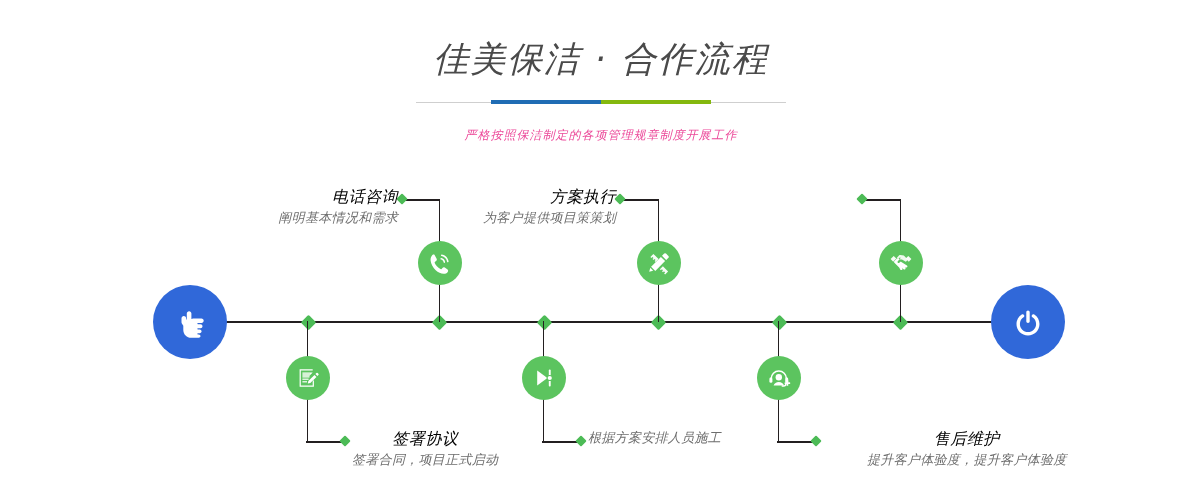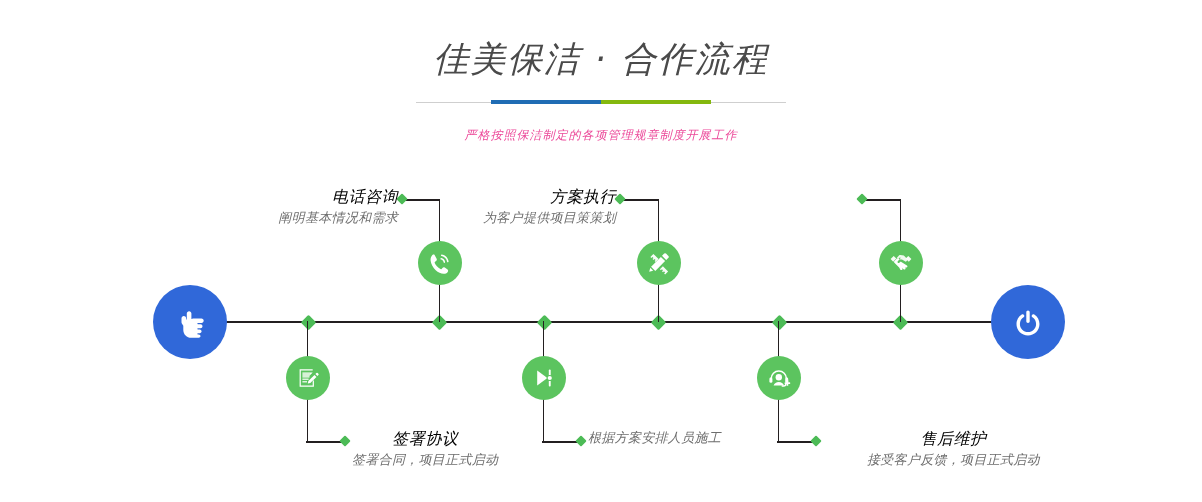--- a/index.html
+++ b/index.html
@@ -230,16 +230,16 @@
         <path d="M7.6 20.6a5.5 5.5 0 0 1 10.4 0z" fill="#ffffff"></path>
         <g fill="#ffffff">
           <rect x="18.6" y="17.2" width="5.6" height="1.7" rx=".5"></rect>
           <rect x="20.55" y="15.25" width="1.7" height="5.6" rx=".5"></rect>
         </g>
       </svg>
     </span>
   </div>
   <div class="lbl bottom" style="left:823px;top:428px;margin-left:44px;">
     <div class="t">售后维护</div>
-    <div class="d">接受客户反馈，项目正式启动</div>
+    <div class="d">提升客户体验度，提升客户体验度</div>
   </div>
 
 </div>
 
 </body></html>

